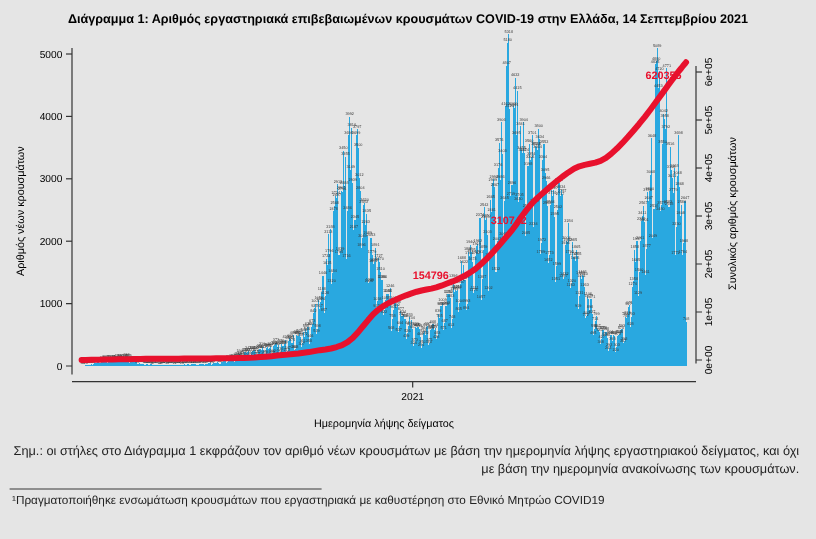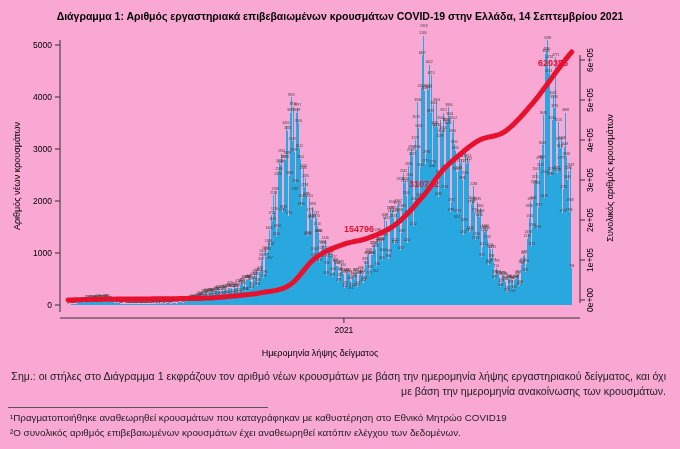--- a/index.html
+++ b/index.html
@@ -1,16 +1,16 @@
 <!DOCTYPE html>
 <html><head>
 <meta charset="utf-8">
 <style>
   html,body{margin:0;padding:0;background:#fff;}
-  .page{position:relative;width:680px;height:449px;background:#f9a8d4;overflow:hidden;
+  .page{position:relative;width:680px;height:449px;background:#e5e5e5;overflow:hidden;
         font-family:"Liberation Sans", sans-serif;color:#111;}
   .chart-title{position:absolute;top:10px;left:0;width:680px;text-align:center;
         font-size:10.5px;font-weight:bold;color:#000;}
   .chart-wrap{position:absolute;top:0;left:0;width:680px;height:362px;}
   .note{position:absolute;top:369px;left:8px;width:658px;font-size:10.6px;
         line-height:1.42;color:#222;text-align:right;}
   .foot-rule{position:absolute;top:407px;left:8px;width:260px;height:1px;background:#555;}
   .footnote{position:absolute;left:10px;width:660px;font-size:9.8px;color:#222;}
   .fn1{top:412px;} .fn2{top:427px;}
   svg text{font-family:"Liberation Sans", sans-serif;}
@@ -1203,15 +1203,14 @@
         <g>
           <text x="359.0" y="232.4" font-size="9" font-weight="bold" fill="#e8112d" text-anchor="middle">154796</text>
           <text x="424.0" y="187.0" font-size="9" font-weight="bold" fill="#e8112d" text-anchor="middle">310742</text>
           <text x="553.0" y="66.0" font-size="9" font-weight="bold" fill="#e8112d" text-anchor="middle">620355</text>
         </g>
       </svg>
   </div>
 
   <div class="note">Σημ.: οι στήλες στο Διάγραμμα 1 εκφράζουν τον αριθμό νέων κρουσμάτων με βάση την ημερομηνία λήψης εργαστηριακού δείγματος, και όχι με βάση την ημερομηνία ανακοίνωσης των κρουσμάτων.</div>
   <div class="foot-rule"></div>
-  <div class="footnote fn1">¹Πραγματοποιήθηκε αναθεωρηθεί κρουσμάτων που καταγράφηκαν με καθυστέρηση στο Εθνικό Μητρώο COVID19</div>
-  <div class="footnote fn2">²Ο συνολικός αριθμός επιβεβαιωμένων κρουσμάτων έχει αναθεωρηθεί κατόπιν ελέγχου των δεδομένων.</div>
+  <div class="footnote fn1">¹Πραγματοποιήθηκε ενσωμάτωση κρουσμάτων που εργαστηριακά με καθυστέρηση στο Εθνικό Μητρώο COVID19</div>
 </div>
 
 </body></html>

